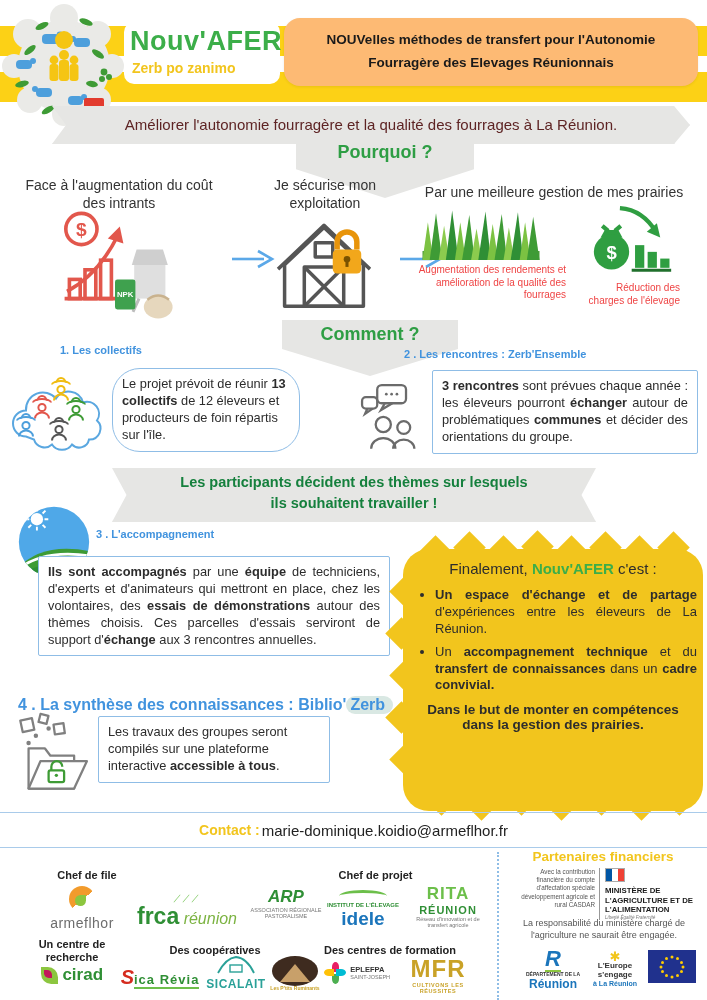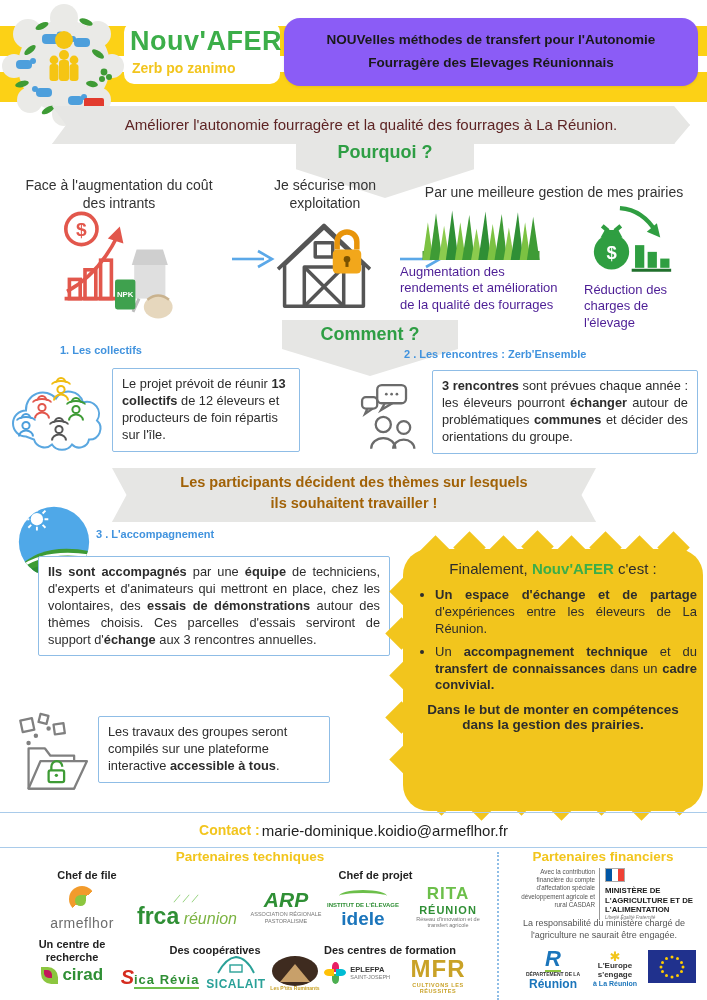--- a/index.html
+++ b/index.html
@@ -4,39 +4,39 @@
 <style>
   html,body{margin:0;padding:0;background:#9a9a9a;}
   #page{position:relative;width:707px;height:1000px;background:#ffffff;overflow:hidden;
         font-family:"Liberation Sans", sans-serif;color:#3a3a3a;margin:0 auto;}
   .abs{position:absolute;}
   
   .ystripe{position:absolute;left:0;width:707px;height:30px;background:#FCD116;}
   .title-plate{position:absolute;left:124px;top:22px;width:156px;height:62px;background:#fff;border-radius:10px;}
   .brand{position:absolute;left:6px;top:4px;width:146px;font-size:27px;font-weight:800;color:#3CAE49;letter-spacing:.5px;}
   .tagline{position:absolute;left:8px;top:38px;width:146px;font-size:14px;font-weight:700;color:#F2C51D;}
-  .info-plate{position:absolute;left:284px;top:18px;width:414px;height:68px;background:#8b5cf6;border-radius:16px;
+  .info-plate{position:absolute;left:284px;top:18px;width:414px;height:68px;background:#fdba74;border-radius:16px;
               display:flex;flex-direction:column;justify-content:center;text-align:center;
               font-size:13.5px;font-weight:700;color:#1a1a1a;line-height:1.7;box-shadow:0 1px 3px rgba(0,0,0,.08);}
   
   .ribbon{position:absolute;background:#E6E6E4;box-shadow:0 2px 3px rgba(0,0,0,.12);}
   .ribbon.main{left:52px;top:106px;width:638px;height:38px;line-height:38px;text-align:center;
                font-size:15px;font-weight:400;color:#5E2424;
                clip-path:polygon(0 0,97.5% 0,100% 50%,97.5% 100%,0 100%,2.2% 50%);}
   .pennant{position:absolute;background:#E6E6E4;text-align:center;
            clip-path:polygon(0 0,100% 0,100% 52%,50% 100%,0 52%);}
   .pennant.why{left:296px;top:138px;width:178px;height:56px;padding-top:4px;}
   .pennant.how{left:282px;top:320px;width:176px;height:52px;padding-top:4px;}
   .pennant span{font-size:18px;font-weight:800;color:#2E9E44;}
   .ribbon.participants{left:112px;top:468px;width:484px;height:50px;text-align:center;padding-top:4px;
-               font-size:14.5px;font-weight:800;color:#a16207;line-height:1.45;
+               font-size:14.5px;font-weight:800;color:#15803d;line-height:1.45;
                clip-path:polygon(0 0,100% 0,97% 50%,100% 100%,0 100%,3% 50%);}
   
   .reason{position:absolute;font-size:14px;color:#333;text-align:center;line-height:1.3;}
-  .outcome{position:absolute;font-size:13px;color:#4c1d95;text-align:left;line-height:1.25;}
+  .outcome{position:absolute;font-size:10px;color:#ef4444;text-align:right;line-height:1.25;}
   
   .sec-title{position:absolute;font-size:11px;font-weight:800;color:#4193DE;}
   .txt-box{position:absolute;background:#fff;border:1.6px solid #8FBDE6;border-radius:2px;
            padding:7px 9px;font-size:12.8px;line-height:1.32;color:#2c2c2c;}
   .just{text-align:justify;}
   .pill{background:#D9E8E3;border-radius:10px;padding:0 8px 1px 4px;}
   .brand-green{color:#3CAE49;font-weight:800;}
   
   .burst{position:absolute;left:403px;top:549px;width:300px;height:262px;background:#F2C51D;border-radius:26px;}
   .spike{position:absolute;width:23px;height:23px;background:#F2C51D;transform:rotate(45deg);}
@@ -248,21 +248,21 @@
           <circle cx="0" cy="9" r="3.6"></circle>
           <path d="M-7,20 a7,6 0 0 1 14,0"></path>
       </g>
       <g stroke="#555" transform="translate(53,56)">
         <path d="M-9,4 a9,3.4 0 0 1 18,0 M-4.5,2.5 a4.5,5 0 0 1 9,0"></path>
           <circle cx="0" cy="9" r="3.6"></circle>
           <path d="M-7,20 a7,6 0 0 1 14,0"></path>
       </g>
     </g>
   </svg>
-  <div class="txt-box" style="left:112px;top:368px;width:168px;"><span>Le projet prévoit de réunir </span><b>13 collectifs</b><span> de 12 éleveurs et producteurs de foin répartis sur l'île.</span></div>
+  <div class="txt-box" style="left:112px;top:368px;width:168px;border-radius:28px;"><span>Le projet prévoit de réunir </span><b>13 collectifs</b><span> de 12 éleveurs et producteurs de foin répartis sur l'île.</span></div>
 
   <div class="sec-title" style="left:404px;top:348px;width:300px;">2 . Les  rencontres : Zerb'Ensemble</div>
   <svg class="abs" style="left:356px;top:374px;" width="72" height="82" viewBox="0 0 95 95">
     <g stroke="#6b6b6b" fill="none" stroke-width="3">
       <rect x="28" y="8" width="38" height="24" rx="6"></rect>
         <path d="M38,32 L33,41 L48,32"></path>
       <rect x="8" y="24" width="20" height="15" rx="5"></rect>
         <path d="M15,39 L12,46 L22,39"></path>
       <circle cx="36" cy="60" r="10"></circle>
         <path d="M20,92 a16,14 0 0 1 32,0"></path>
@@ -326,20 +326,23 @@
   </div>
   <div class="burst-inner">
     <p class="burst-title"><span>Finalement, </span><span class="brand-green">Nouv'AFER</span><span> c'est :</span></p>
     <ul class="burst-list">
       <li><b>Un espace d'échange et de partage</b><span> d'expériences entre les éleveurs de La Réunion.</span></li>
       <li><span>Un </span><b>accompagnement technique</b><span> et du </span><b>transfert de connaissances</b><span> dans un </span><b>cadre convivial.</b></li>
     </ul>
     <p class="burst-close">Dans le but de monter en compétences dans la gestion des prairies.</p>
   </div>
 
+  <div class="sec-title" style="left:18px;top:696px;width:440px;font-size:16px;">
+    <span>4 . La synthèse des connaissances : Biblio'</span><span class="pill">Zerb</span>
+  </div>
   <svg class="abs" style="left:14px;top:712px;" width="82" height="82" viewBox="0 0 90 90">
     <g fill="none" stroke="#808080" stroke-width="2.5" stroke-linejoin="round">
       <rect x="8" y="8" width="13" height="13" transform="rotate(-12 14 14)"></rect>
       <rect x="28" y="3" width="9" height="9" transform="rotate(14 32 7)"></rect>
       <rect x="44" y="13" width="11" height="11" transform="rotate(-8 49 18)"></rect>
       <circle cx="24" cy="26" r="1.2" fill="#808080"></circle>
         <circle cx="38" cy="18" r="1.2" fill="#808080"></circle>
         <circle cx="16" cy="34" r="1.2" fill="#808080"></circle>
       <path d="M16,40 L16,84 L66,84 L66,48 L40,48 L34,40 Z" fill="#fff"></path>
       <path d="M16,84 L29,54 L80,54 L66,84 Z" fill="#fff"></path>
@@ -350,37 +353,36 @@
   </svg>
   <div class="txt-box" style="left:98px;top:716px;width:212px;"><span>Les travaux des groupes seront compilés sur une plateforme interactive </span><b>accessible à tous</b><span>.</span></div>
 
   <div class="contact">
     <span class="lbl">Contact :</span>
     <span class="mail">marie-dominique.koidio@armeflhor.fr</span>
   </div>
 
   <div class="f-sep"></div>
 
-  <div class="f-head" style="left:60px;top:849px;width:380px;">Partenaires techniques</div>
 
   <div class="f-role" style="left:42px;top:869px;width:90px;">Chef de file</div>
 
   <div class="logo" style="left:34px;top:886px;width:96px;">
     <span style="display:inline-block;width:26px;height:26px;border-radius:50%;background:linear-gradient(140deg,#F29B2C 52%,#fff 52%);position:relative;"><span style="position:absolute;left:6px;top:9px;width:11px;height:11px;border-radius:50% 0 50% 50%;background:#8CC63F;"></span></span>
     <div style="font-size:14px;color:#6d6d6d;letter-spacing:.5px;">armeflhor</div>
   </div>
 
   <div class="logo" style="left:132px;top:893px;width:110px;">
     <div style="font-size:10px;color:#6CBF4A;letter-spacing:2px;">⟋⟋⟋</div>
     <span style="font-size:23px;font-weight:800;color:#2F8F35;">frca</span>
     <span style="font-size:16px;font-style:italic;color:#7CB342;">réunion</span>
   </div>
 
   <div class="logo" style="left:244px;top:888px;width:84px;">
-    <div style="font-size:21px;font-weight:800;font-style:italic;color:#2F8F35;">ARP</div>
+    <div style="font-size:17px;font-weight:800;font-style:italic;color:#2F8F35;">ARP</div>
     <div class="tiny">ASSOCIATION RÉGIONALE PASTORALISME</div>
   </div>
 
   <div class="f-role" style="left:328px;top:869px;width:95px;">Chef de projet</div>
 
   <div class="logo" style="left:320px;top:890px;width:86px;">
     <div style="width:48px;height:9px;border-top:3px solid #6CBF4A;border-radius:50%;margin:0 auto;"></div>
     <div style="font-size:6px;font-weight:700;color:#2F8F35;">INSTITUT DE L'ÉLEVAGE</div>
     <div style="font-size:19px;font-weight:800;color:#1B75BB;">idele</div>
   </div>

